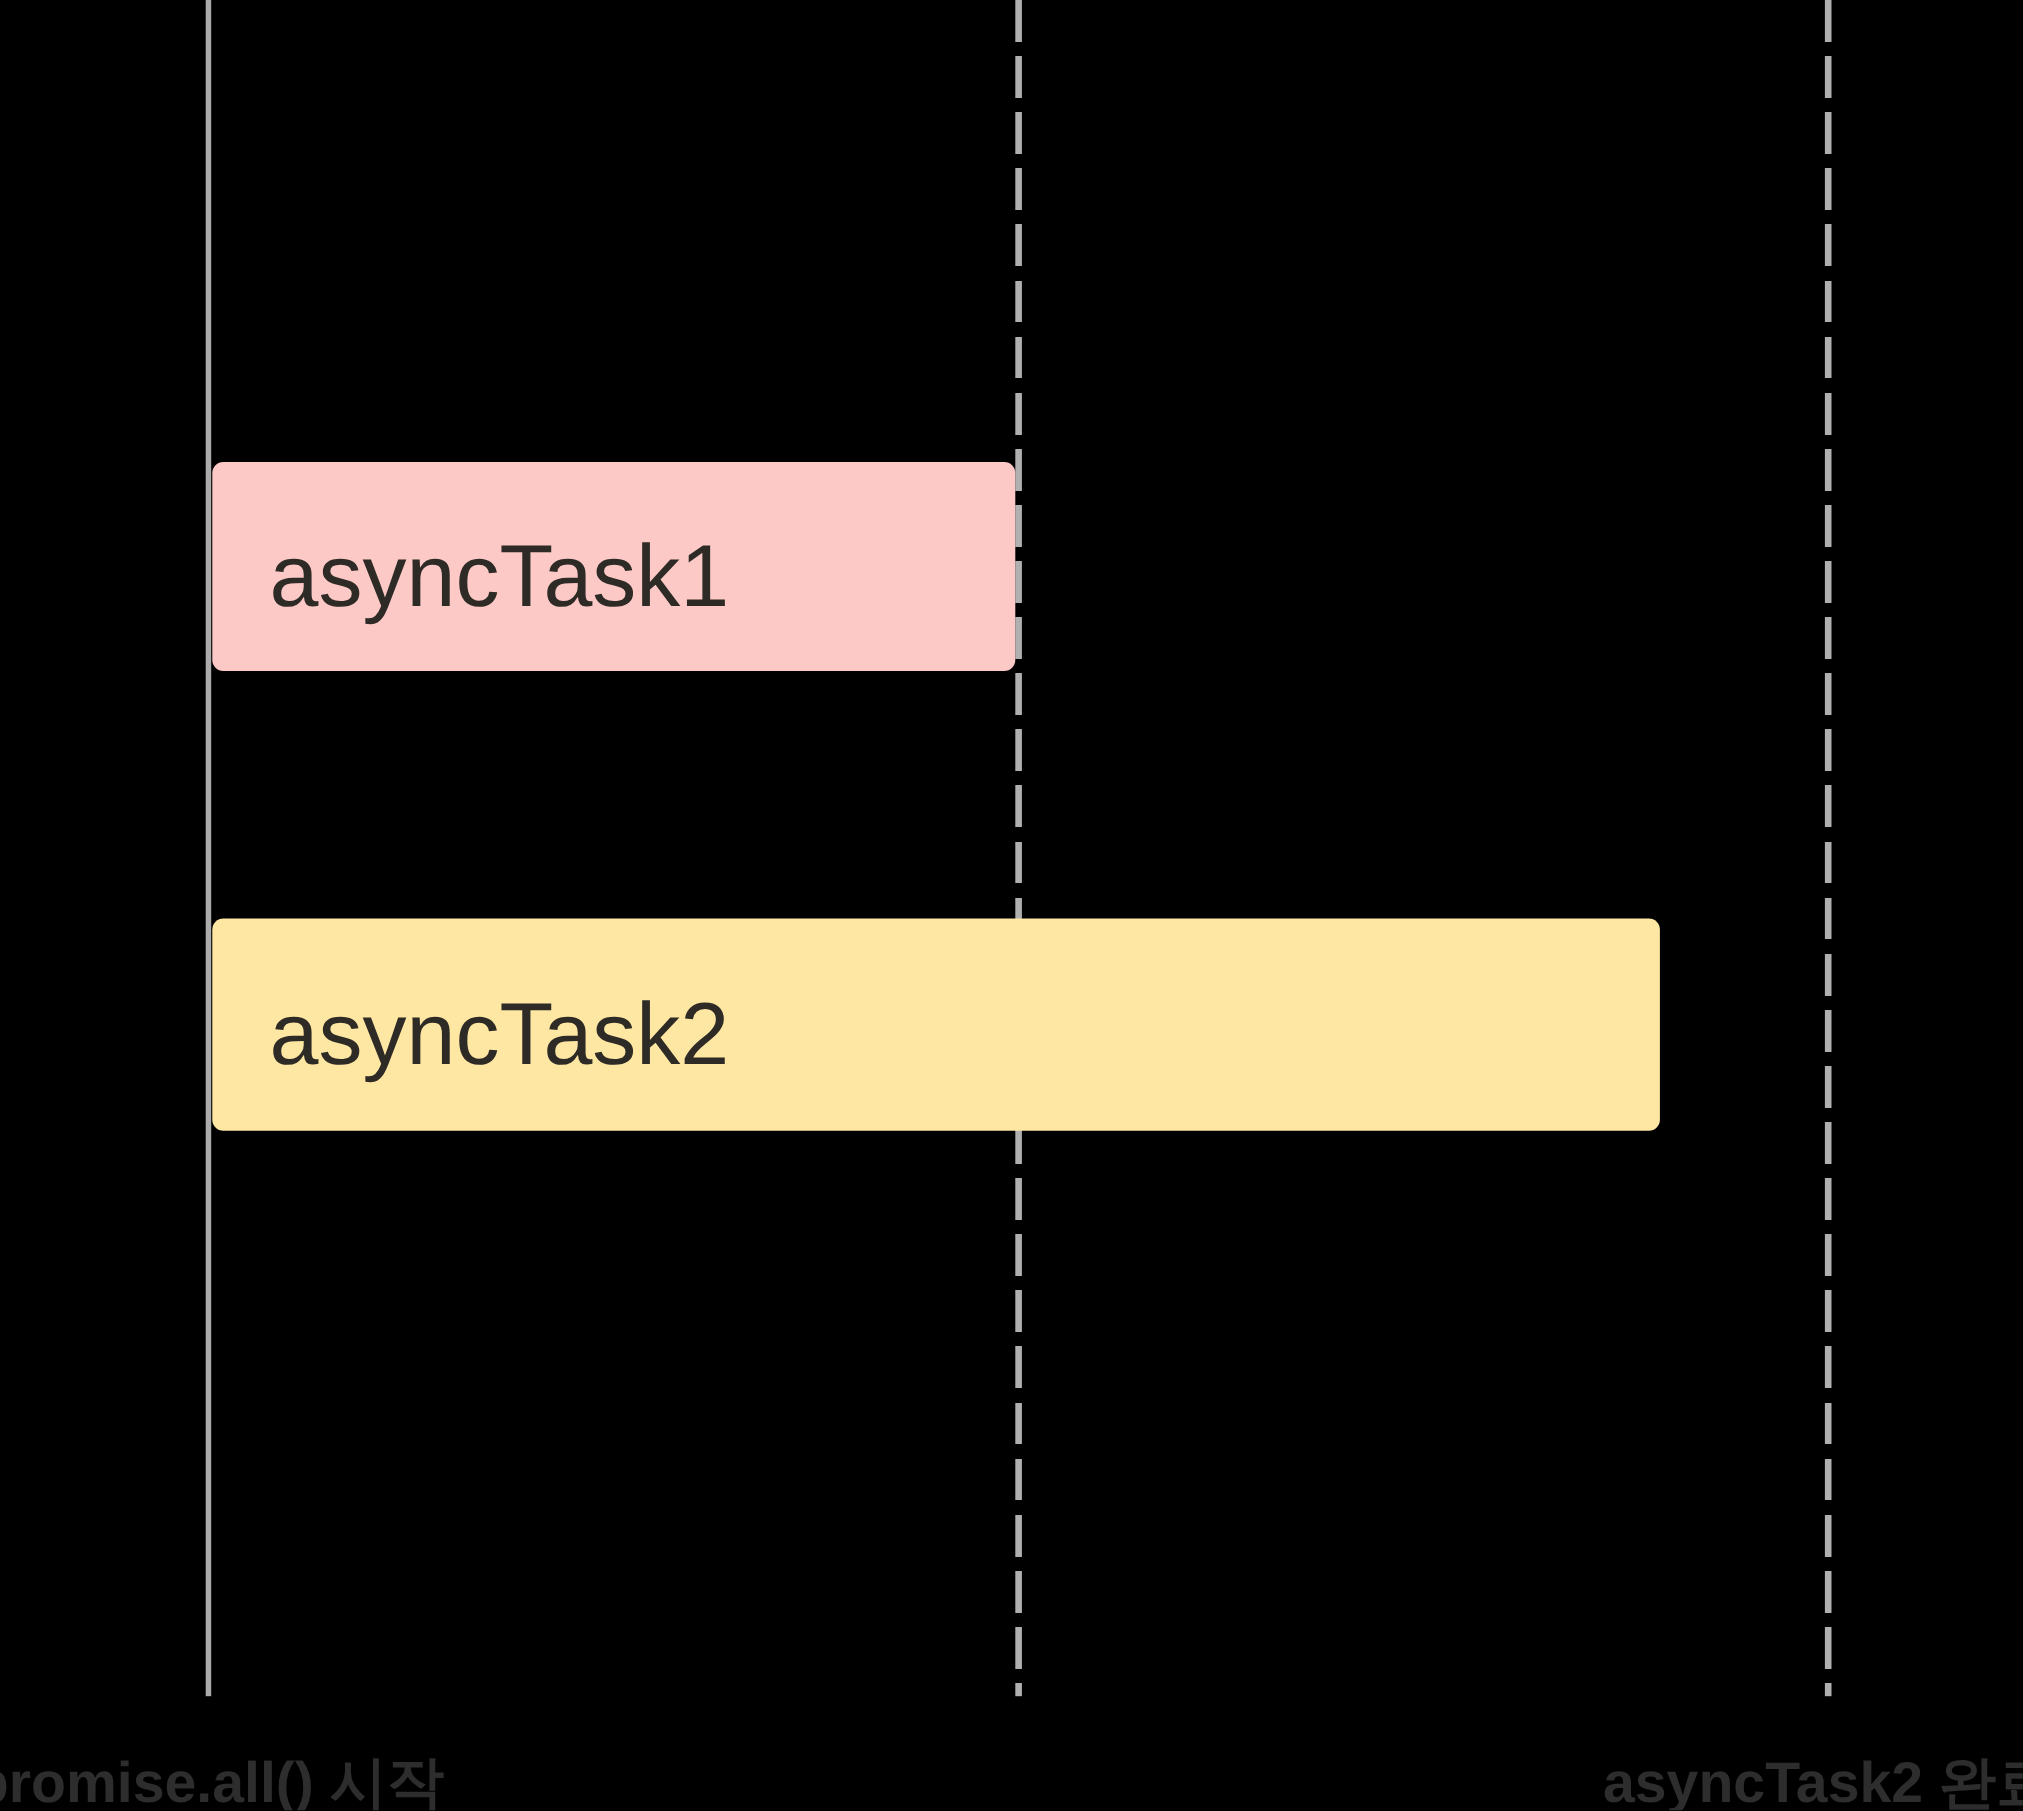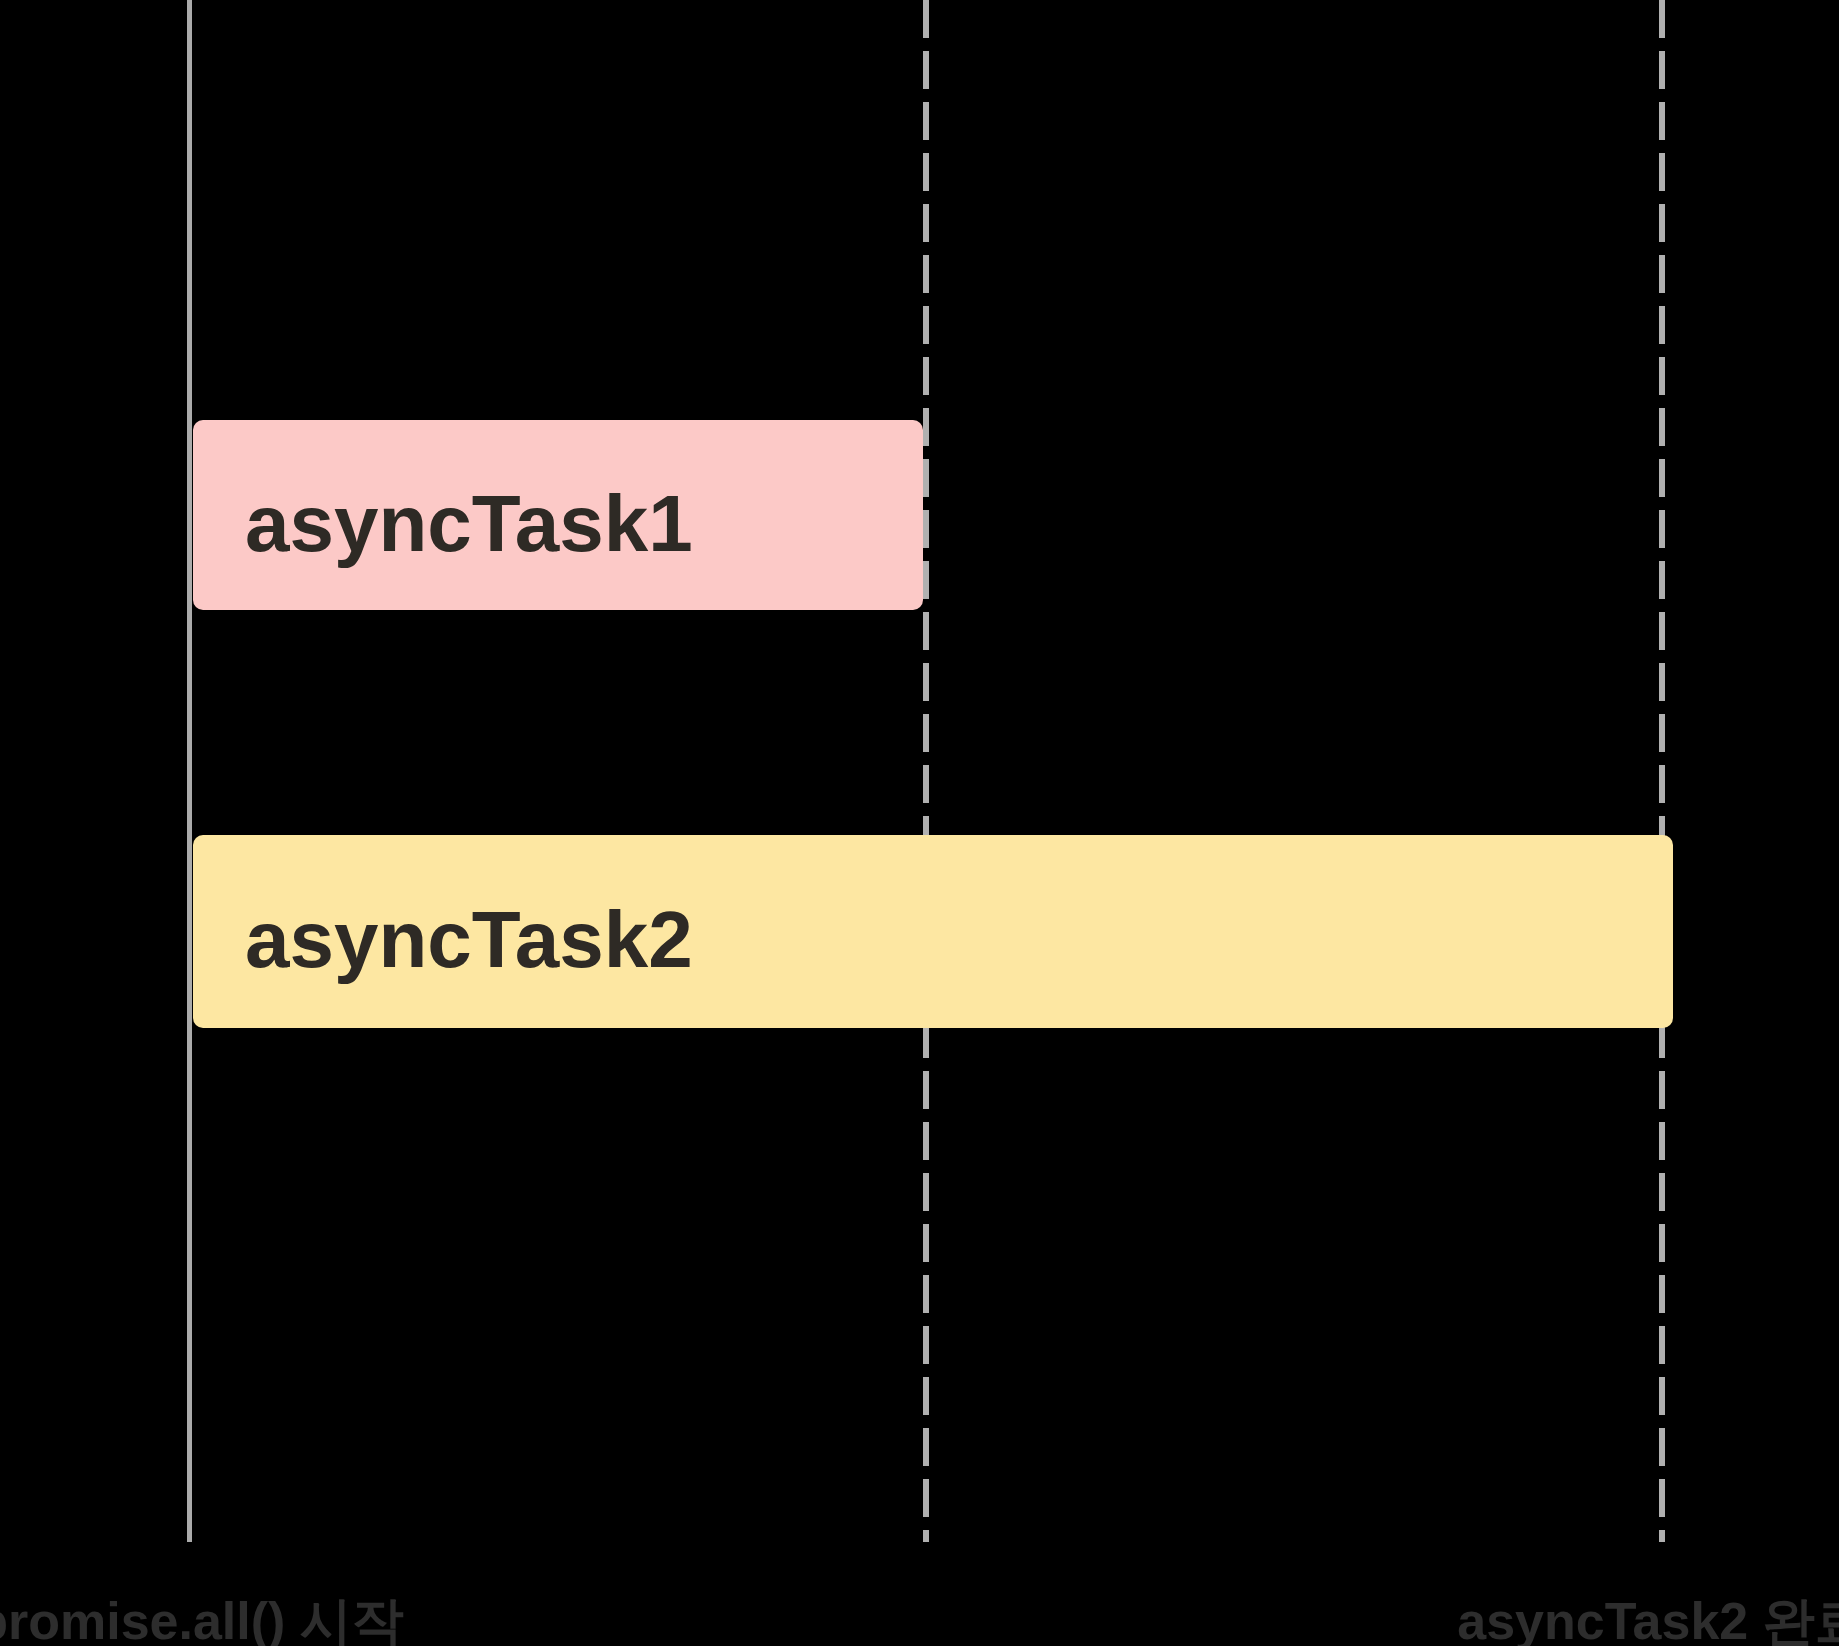--- a/index.html
+++ b/index.html
@@ -39,27 +39,27 @@
   .task {
     position: absolute;
     border-radius: 10px;
     display: flex;
     align-items: center;
     box-sizing: border-box;
     padding-left: 52px;
   }
   .task .task-label {
     font-size: 80px;
-    font-weight: 700;
+    font-weight: 400;
     letter-spacing: 0;
     white-space: nowrap;
     margin-top: 17px;
   }
   .task.task1 { left: 193px; top: 420px; width: 730px;  height: 190px; }
-  .task.task2 { left: 193px; top: 835px; width: 1480px; height: 193px; }
+  .task.task2 { left: 193px; top: 835px; width: 1316px; height: 193px; }
 
   .milestone-label {
     position: absolute;
     top: 1595px;
     transform: translateX(-50%);
     font-size: 52px;
     font-weight: 600;
     line-height: 1;
     white-space: nowrap;
     color: var(--label-color, #2d2d2d);

